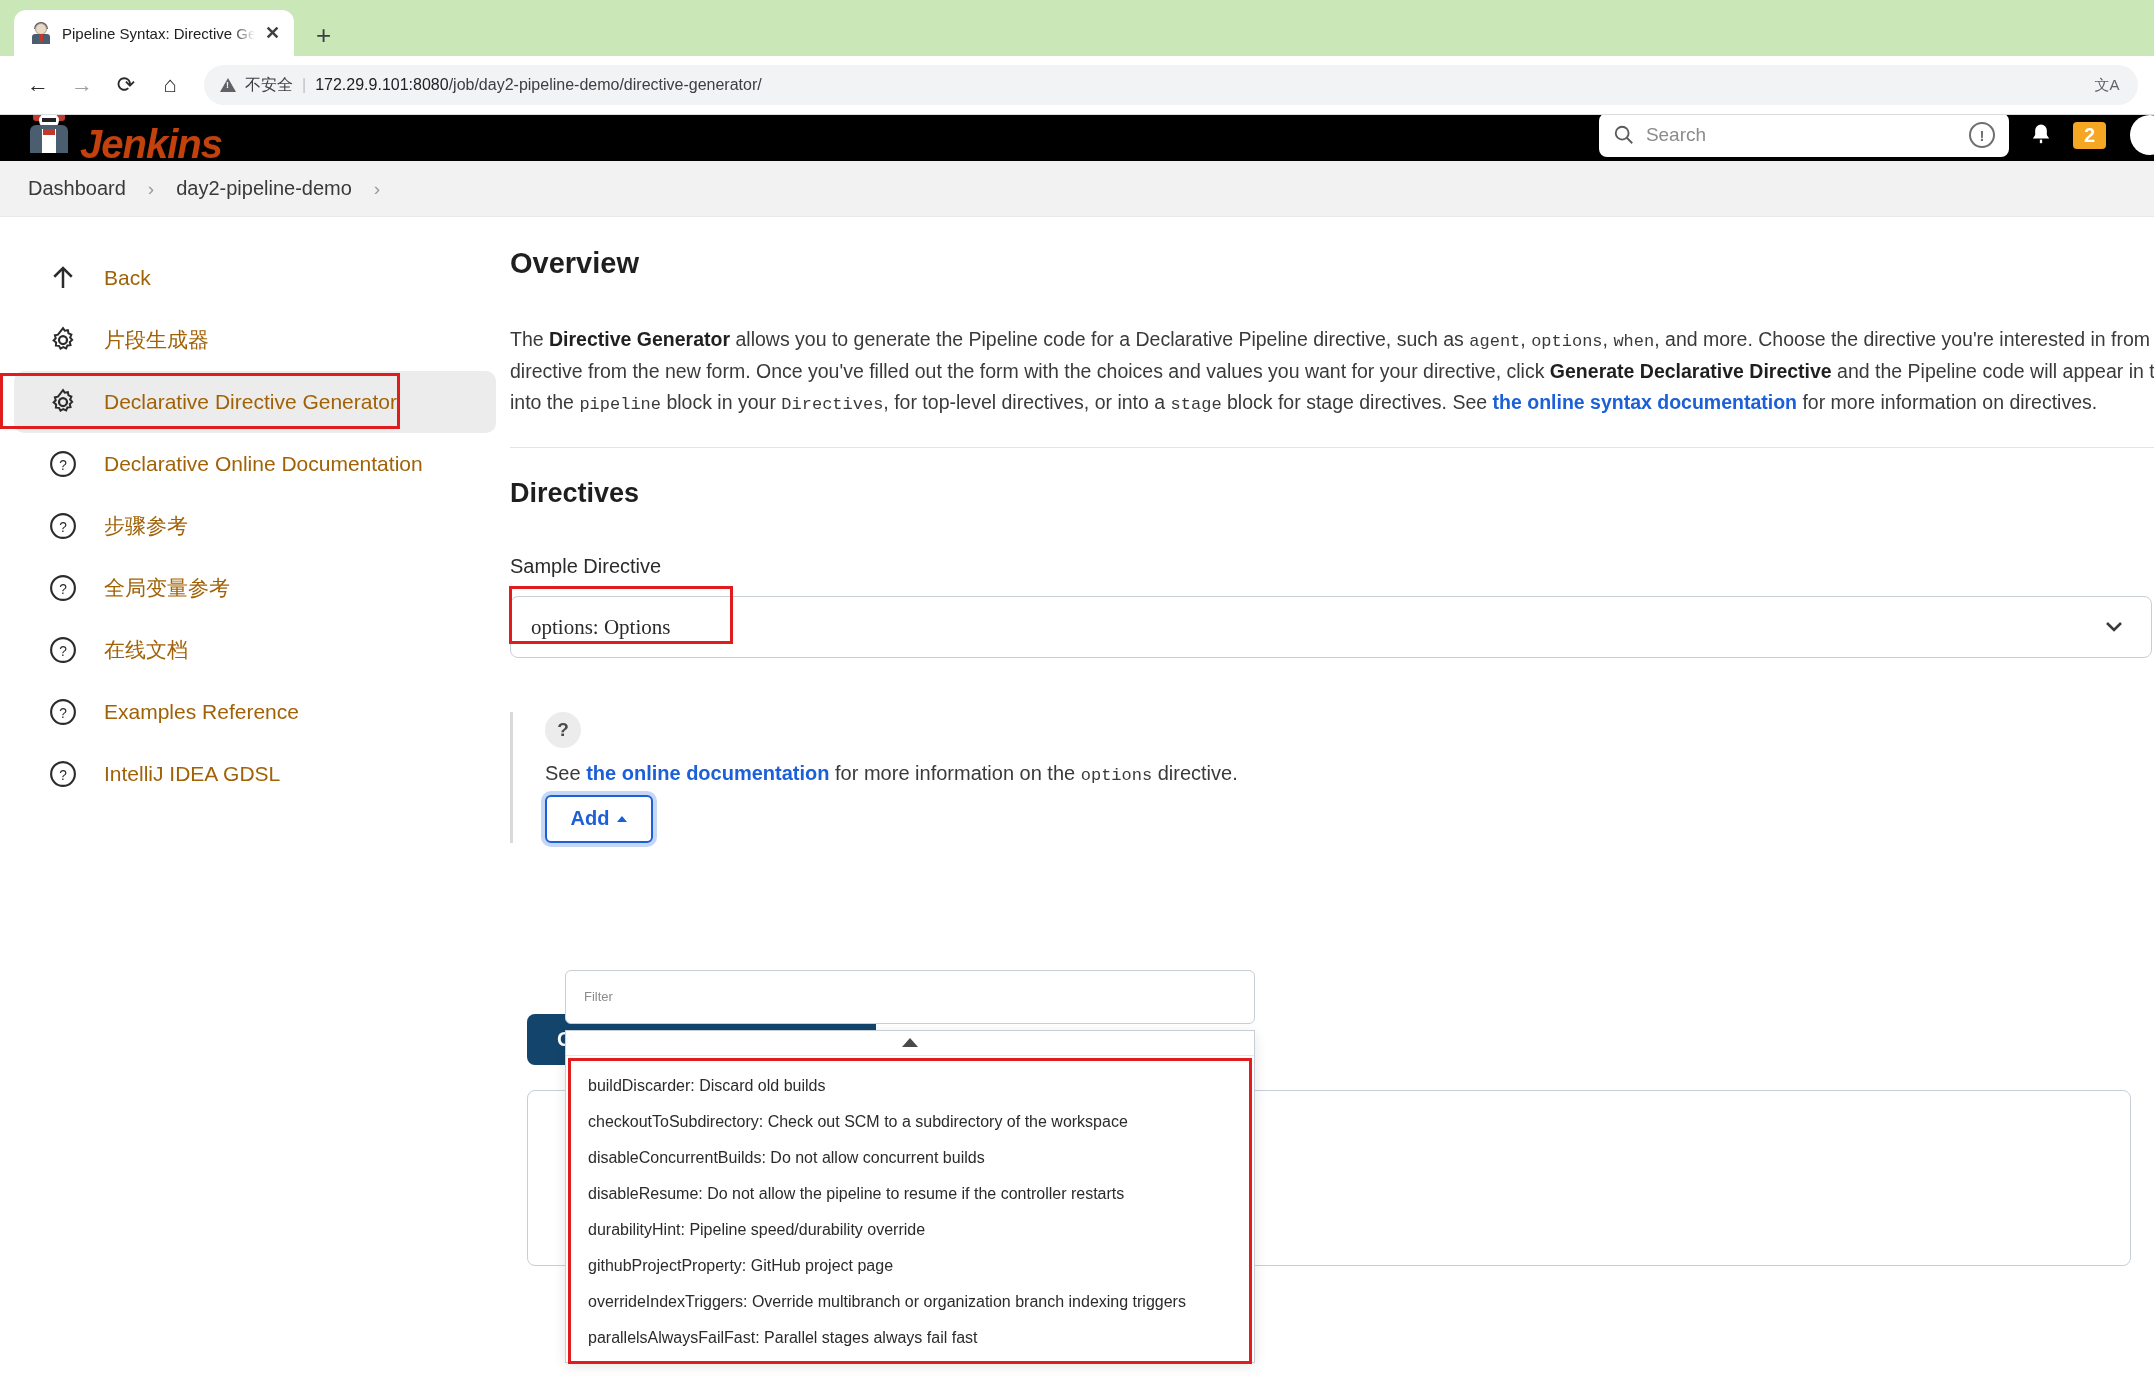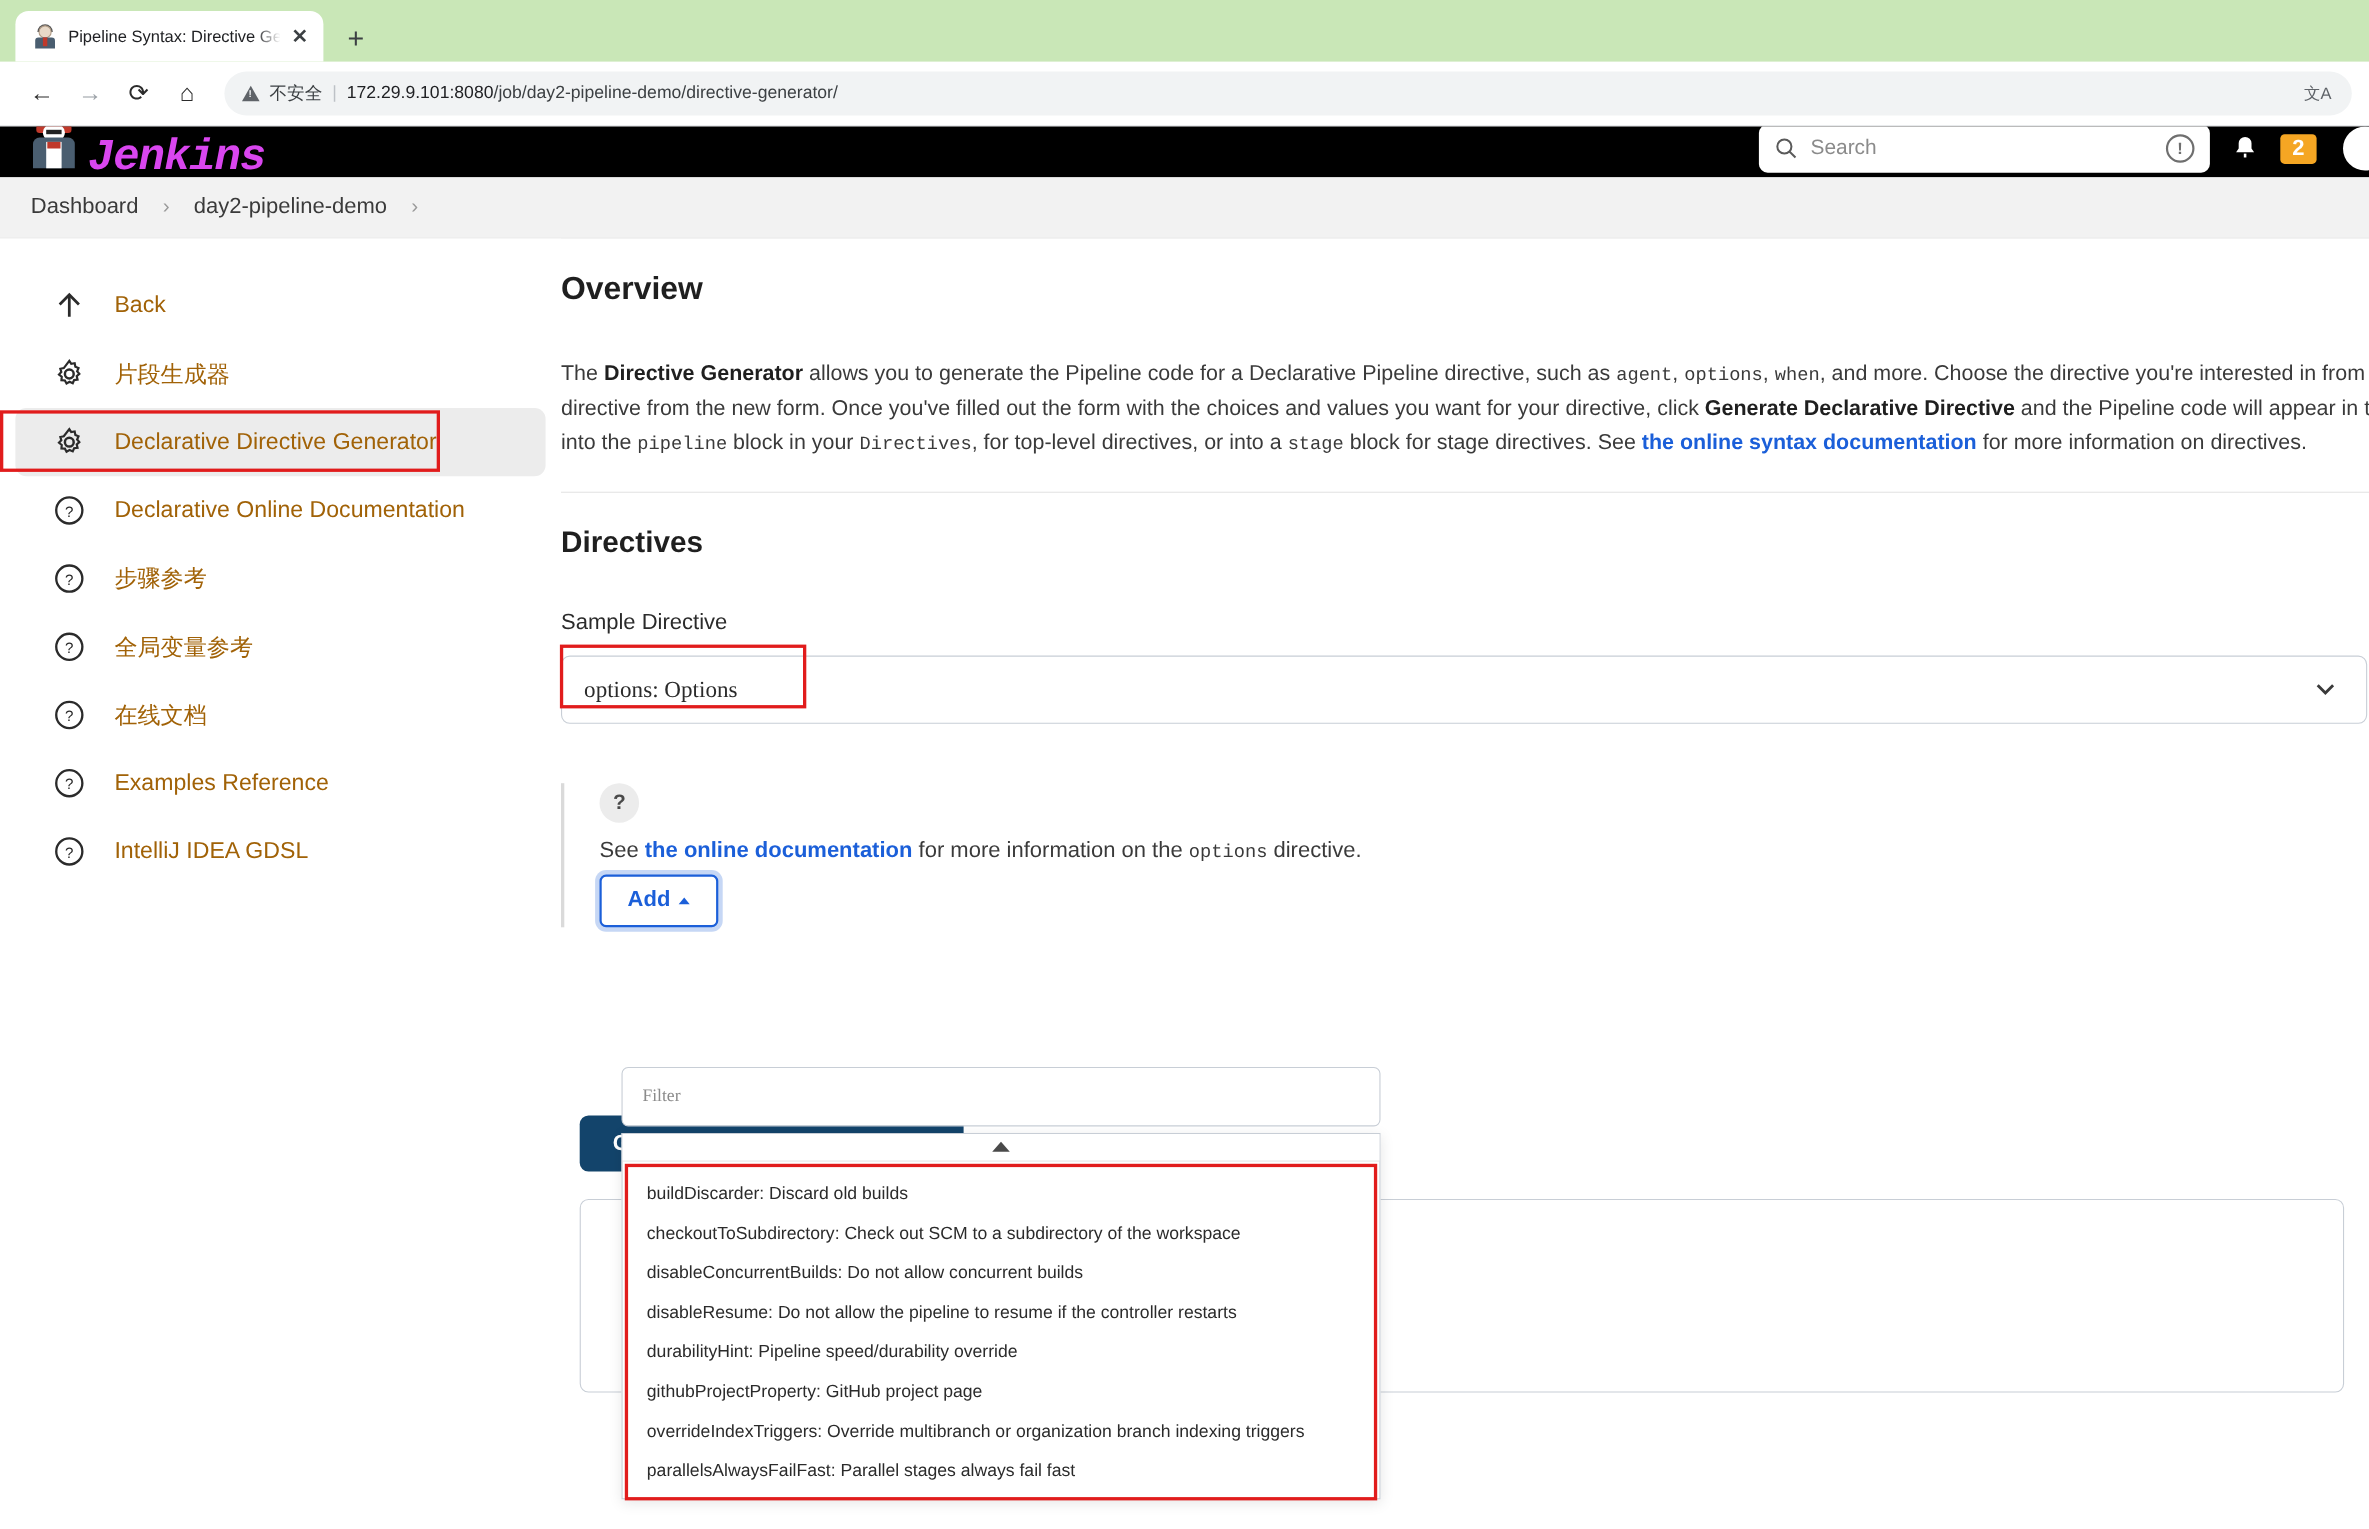--- a/index.html
+++ b/index.html
@@ -164,25 +164,25 @@
   }
   .jk-butler .shirt {
     position: absolute; left: 16px; top: 28px;
     width: 14px; height: 24px; background: #fff;
   }
   .jk-butler .bowtie {
     position: absolute; left: 17px; top: 28px;
     width: 12px; height: 6px; background: #c0392b;
   }
   .jk-wordmark {
-    font-family: Liberation Mono, monospace;
+    font-family: Liberation Sans, sans-serif;
     font-style: italic;
     font-weight: bold;
     font-size: 40px;
-    color: #d946ef;
+    color: #c2410c;
     letter-spacing: -1px;
     margin-top: 34px;
   }
   .jk-search-wrap {
     margin-left: auto;
     margin-right: 10px;
     margin-top: -6px;
     display: flex; align-items: center; gap: 18px;
   }
   .jk-search {
@@ -399,25 +399,25 @@
     position: absolute;
     left: 52px; top: 258px;
     width: 690px;
     z-index: 40;
   }
   .filter-input {
     width: 100%; height: 54px;
     border: 1px solid #c8ced6;
     border-radius: 6px;
     background: #ffffff;
-    font-size: 16px;
+    font-size: 13px;
     padding: 0 18px;
     color: #2b2b2b;
     outline: none;
-    font-family: Liberation Serif, serif;
+    font-family: Liberation Sans, sans-serif;
   }
   .filter-input::placeholder { color: #8b8b8b; }
   .dd-panel {
     margin-top: 6px;
     border: 1px solid #c8ced6;
     background: #ffffff;
     box-shadow: 0 3px 12px rgba(0,0,0,0.10);
   }
   .dd-scroll-arrow {
     height: 24px;

